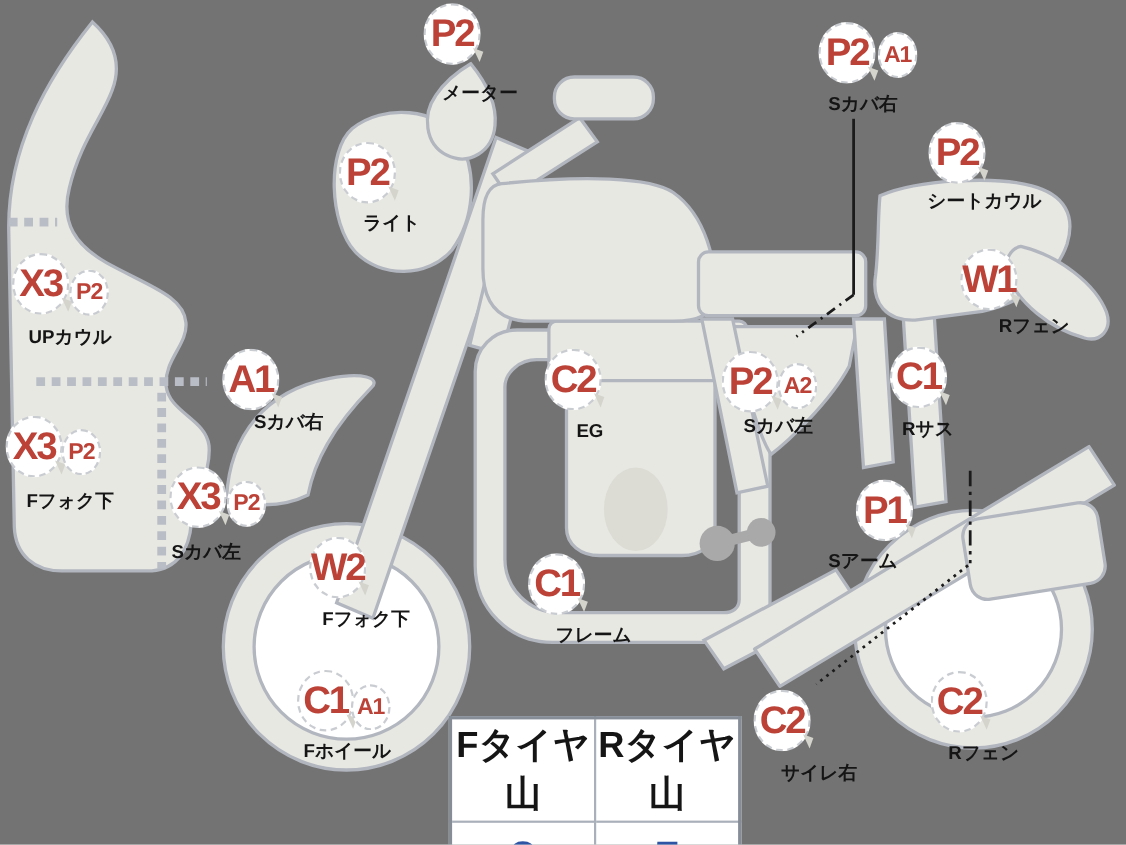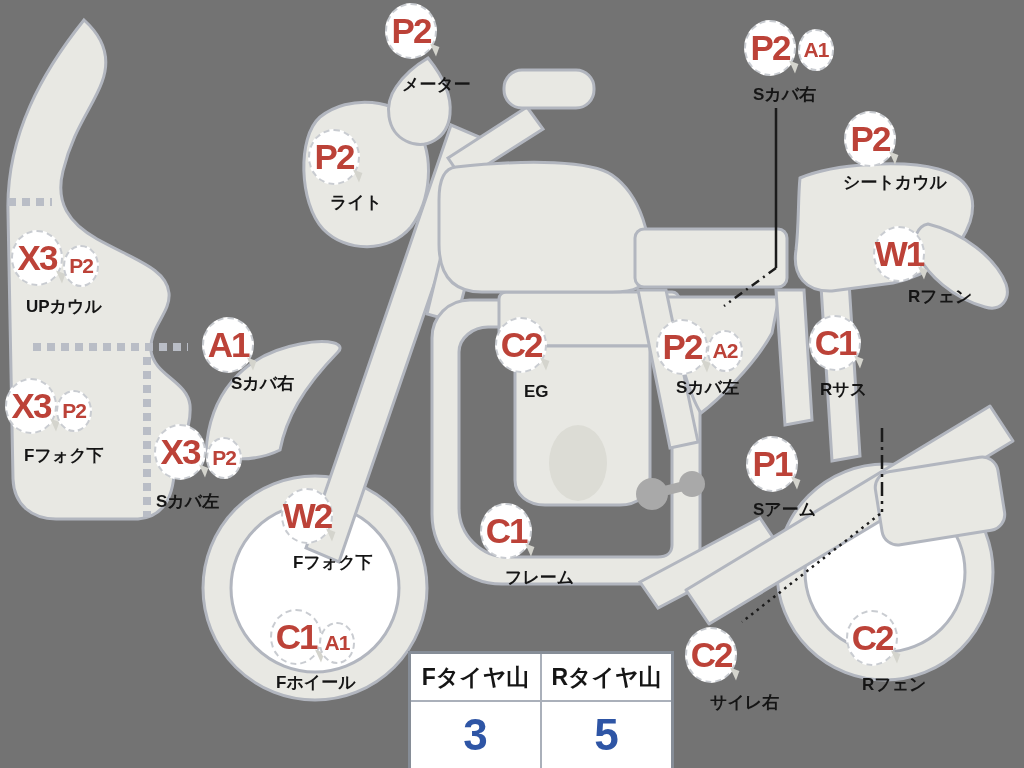--- a/index.html
+++ b/index.html
@@ -24,21 +24,21 @@
     white-space:nowrap;z-index:6;
   }
   #tire-table{
     position:absolute;left:408px;top:651px;width:266px;height:114px;
     border-collapse:collapse;z-index:7;background:#ffffff;
   }
   #tire-table td{
     border:2px solid #aab0ba;text-align:center;vertical-align:middle;width:50%;
   }
   #tire-table{border:3px solid #868d97;}
-  #tire-table .th-cell{height:44px;font-size:23px;font-weight:bold;color:#151515;}
+  #tire-table .th-cell{height:44px;font-size:33px;font-weight:bold;color:#151515;}
   #tire-table .val-cell{height:64px;font-size:44px;font-weight:600;color:#2e55a5;}
 </style>
 </head>
 <body>
 
 <div id="stage">
 
   <svg id="bike-svg" width="1024" height="768" viewBox="0 0 1024 768">
     <g fill="#e8e8e3" stroke="#b2b6bf" stroke-width="3">
 
@@ -181,21 +181,21 @@
   <div>
     <div class="badge main" style="left:656px;top:319px">P2</div>
     <div class="badge sub" style="left:707px;top:330px">A2</div>
     <div class="plabel" style="left:676px;top:376px">Sカバ左</div>
   </div>
   <div>
     <div class="badge main" style="left:809px;top:315px">C1</div>
     <div class="plabel" style="left:820px;top:378px">Rサス</div>
   </div>
   <div>
-    <div class="badge main" style="left:746px;top:436px">P1</div>
+    <div class="badge main" style="left:778px;top:436px">P1</div>
     <div class="plabel" style="left:753px;top:498px">Sアーム</div>
   </div>
   <div>
     <div class="badge main" style="left:685px;top:627px">C2</div>
     <div class="plabel" style="left:710px;top:691px">サイレ右</div>
   </div>
   <div>
     <div class="badge main" style="left:846px;top:610px">C2</div>
     <div class="plabel" style="left:862px;top:673px">Rフェン</div>
   </div>

